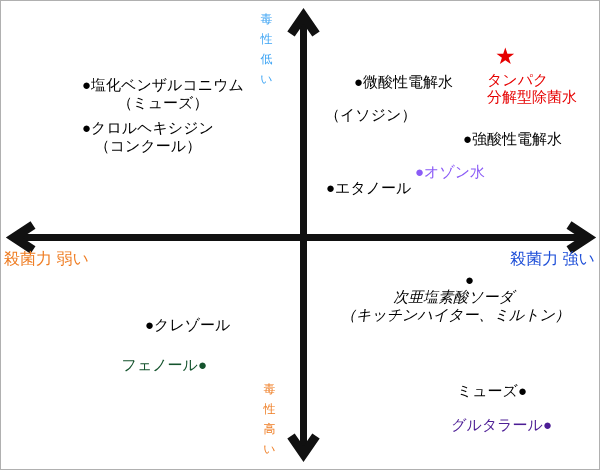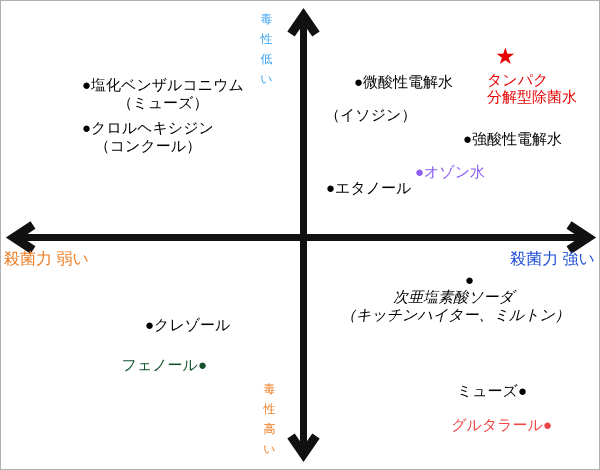--- a/index.html
+++ b/index.html
@@ -92,21 +92,21 @@
       </div>
       <div class="pt inline-first" style="top: 315px; left: 144px; color: rgb(0, 0, 0);">
         <div class="row"><span class="mk">●</span><span class="lb">クレゾール</span></div>
       </div>
       <div class="pt inline-last" style="top: 355px; right: 394px; color: #14532d;">
         <div class="row"><span class="lb">フェノール</span><span class="mk">●</span></div>
       </div>
       <div class="pt inline-last" style="top: 381px; right: 74px; color: rgb(0, 0, 0);">
         <div class="row"><span class="lb">ミューズ</span><span class="mk">●</span></div>
       </div>
-      <div class="pt inline-last" style="top: 415px; right: 49px; color: #ef4444;">
+      <div class="pt inline-last" style="top: 415px; right: 49px; color: #4c1d95;">
         <div class="row"><span class="lb">グルタラール</span><span class="mk">●</span></div>
       </div>
       <span class="mk detached-mk" style="left: 494px; top: 44px; font-size: 23px; color: rgb(230, 0, 0);">★</span>
       <div class="pt detached a-left" style="top: 70px; left: 486px; color: rgb(230, 0, 0);">
         <div class="row"><span class="lb">タンパク</span></div>
         <div class="sub">分解型除菌水</div>
       </div>
     </div>
 
 </div>

